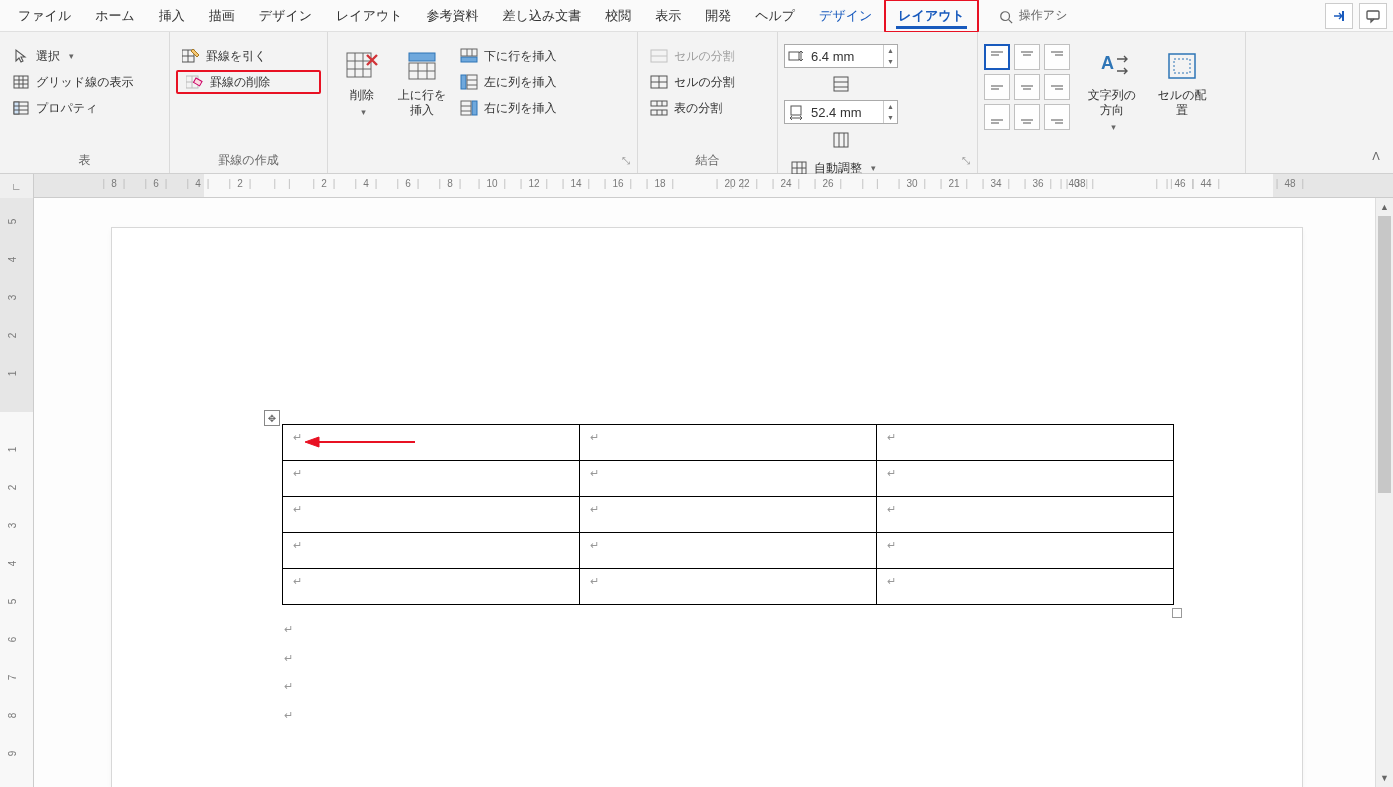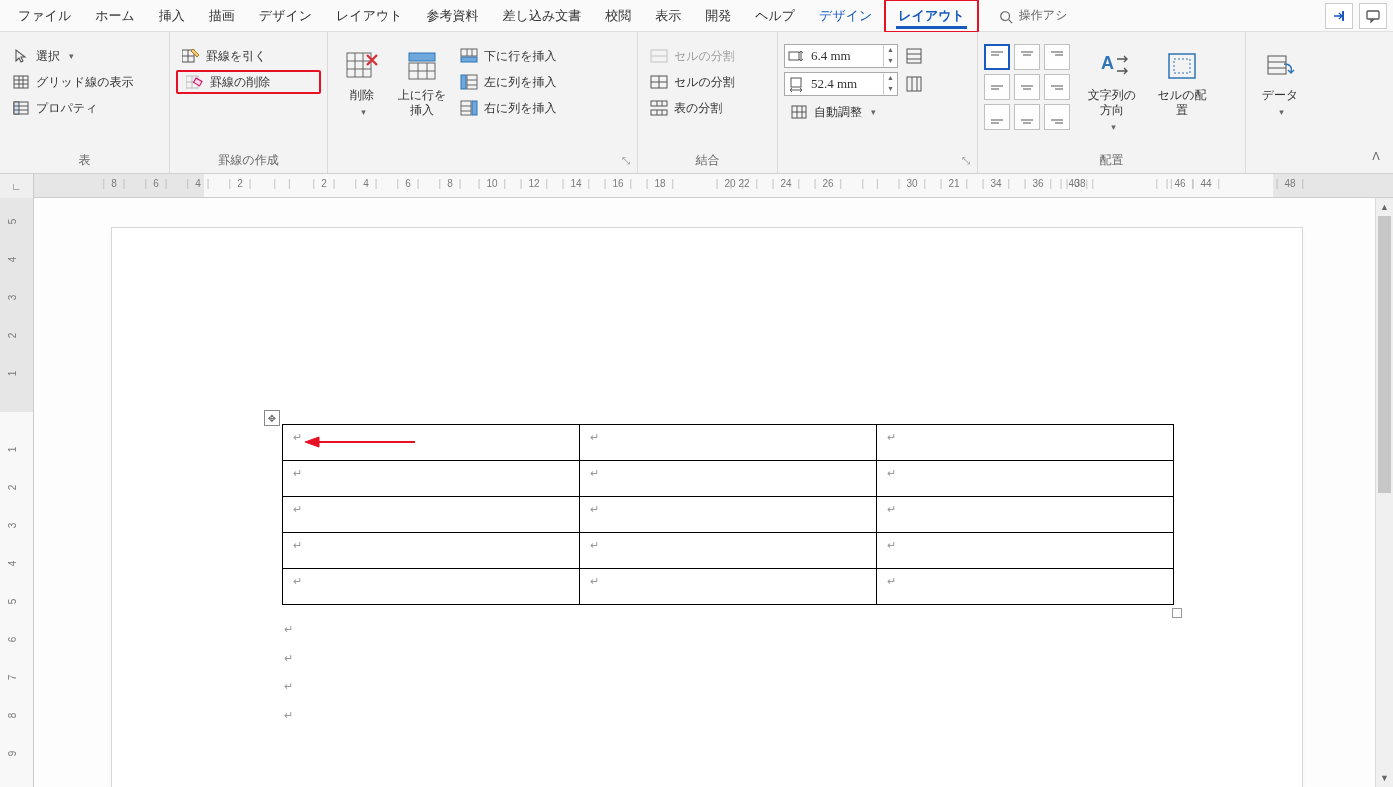--- a/index.html
+++ b/index.html
@@ -87,21 +87,21 @@
 .group .launcher {
   position: absolute;
   right: 4px; bottom: 4px;
   width: 14px; height: 14px;
   color: #888;
   font-size: 10px;
   text-align: center;
 }
 
 .vstack { display: flex; flex-direction: column; gap: 2px; }
-.hstack { display: flex; flex-direction: row; align-items: center; gap: 4px; font-family: Liberation Serif, serif; }
+.hstack { display: flex; flex-direction: column; align-items: center; gap: 4px; }
 .cmd-sm {
   display: flex; align-items: center; gap: 6px;
   height: 24px; padding: 0 6px;
   cursor: pointer;
   white-space: nowrap;
 }
 .cmd-sm .ico { width: 18px; height: 18px; display:flex;align-items:center;justify-content:center; }
 .cmd-lg {
   display: flex; flex-direction: column; align-items: center; justify-content: flex-start;
   width: 56px; padding: 4px 2px; text-align: center; cursor: pointer;
@@ -608,37 +608,23 @@
       <div class="cmd-lg">
         <span class="ico">
             <svg width="34" height="30" viewBox="0 0 34 30">
               <rect x="4" y="3" width="26" height="24" fill="none" stroke="#2e75b6" stroke-width="1.5"></rect>
               <rect x="9" y="8" width="16" height="14" fill="none" stroke="#2e75b6" stroke-dasharray="2 2"></rect>
             </svg>
           </span>
         <span class="lbl">セルの配置</span>
       </div>
     </div>
-    <div class="group-label">配置</div>
   </div>
 
   <div class="group" style="width:80px;border-right:none">
-    <div class="group-body">
-      <div class="cmd-lg dd">
-        <span class="ico">
-            <svg width="30" height="28" viewBox="0 0 30 28">
-              <rect x="3" y="4" width="18" height="18" fill="none" stroke="#555"></rect>
-              <line x1="3" y1="10" x2="21" y2="10" stroke="#555"></line>
-              <line x1="3" y1="16" x2="21" y2="16" stroke="#555"></line>
-              <path d="M19 12 Q28 12 26 20 M23 18 L26 21 L29 18" fill="none" stroke="#2e75b6" stroke-width="1.4"></path>
-            </svg>
-          </span>
-        <span class="lbl">データ</span>
-      </div>
-    </div>
     <div class="group-label">&nbsp;</div>
   </div>
 
   <div class="collapse-btn">ᐱ</div>
 </div>
 
 <div class="h-ruler">
   <div class="corner">∟</div>
   <div class="shade" style="left:34px; width:170px"></div>
   <div class="shade" style="right:0; width:120px"></div>

